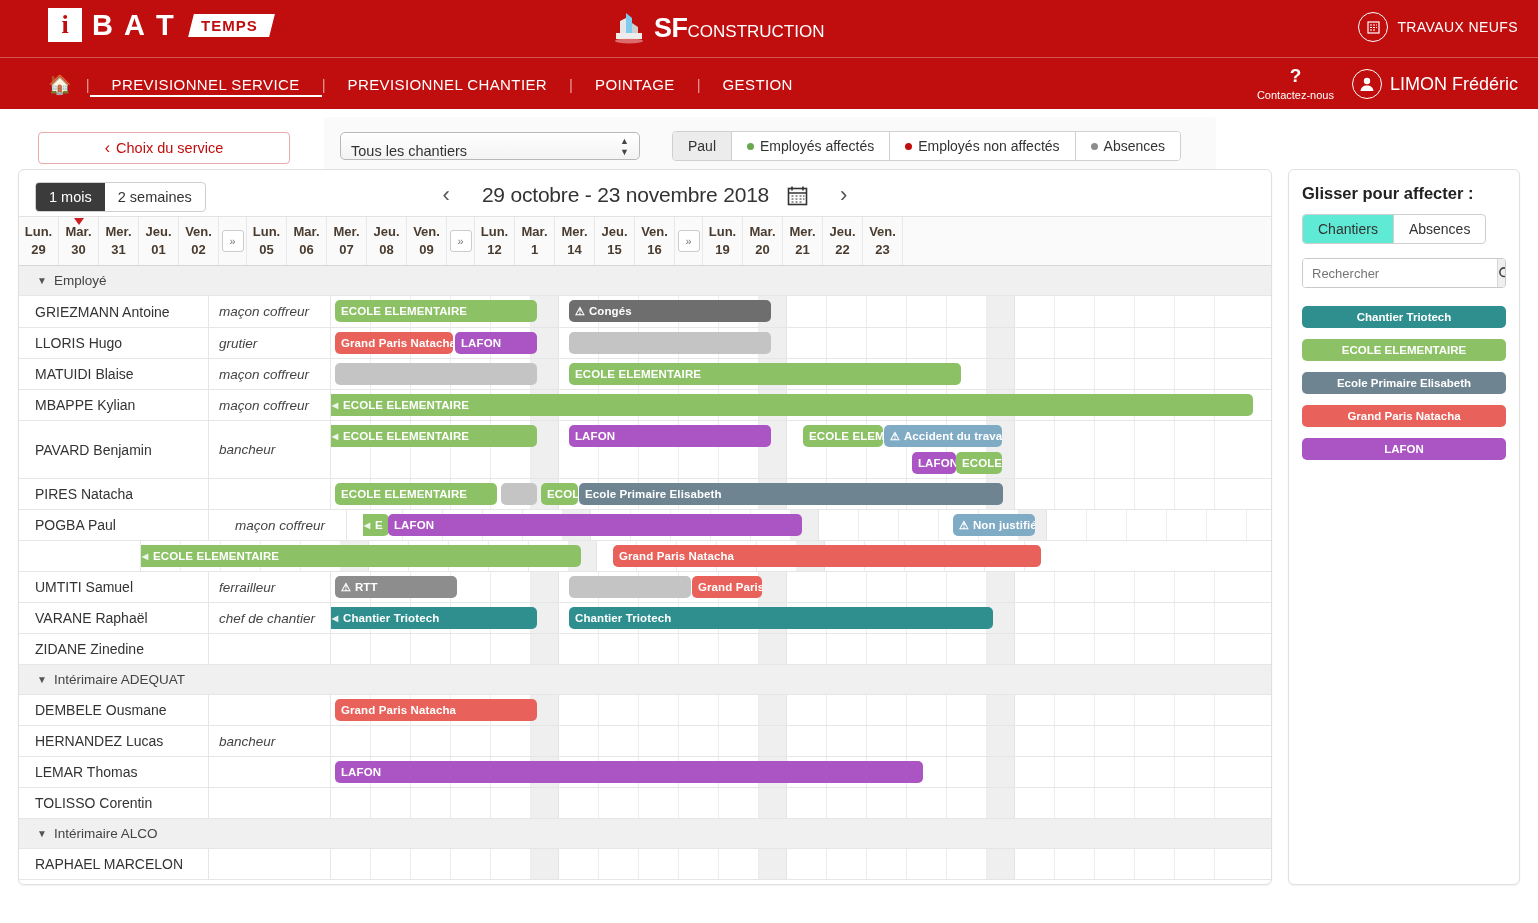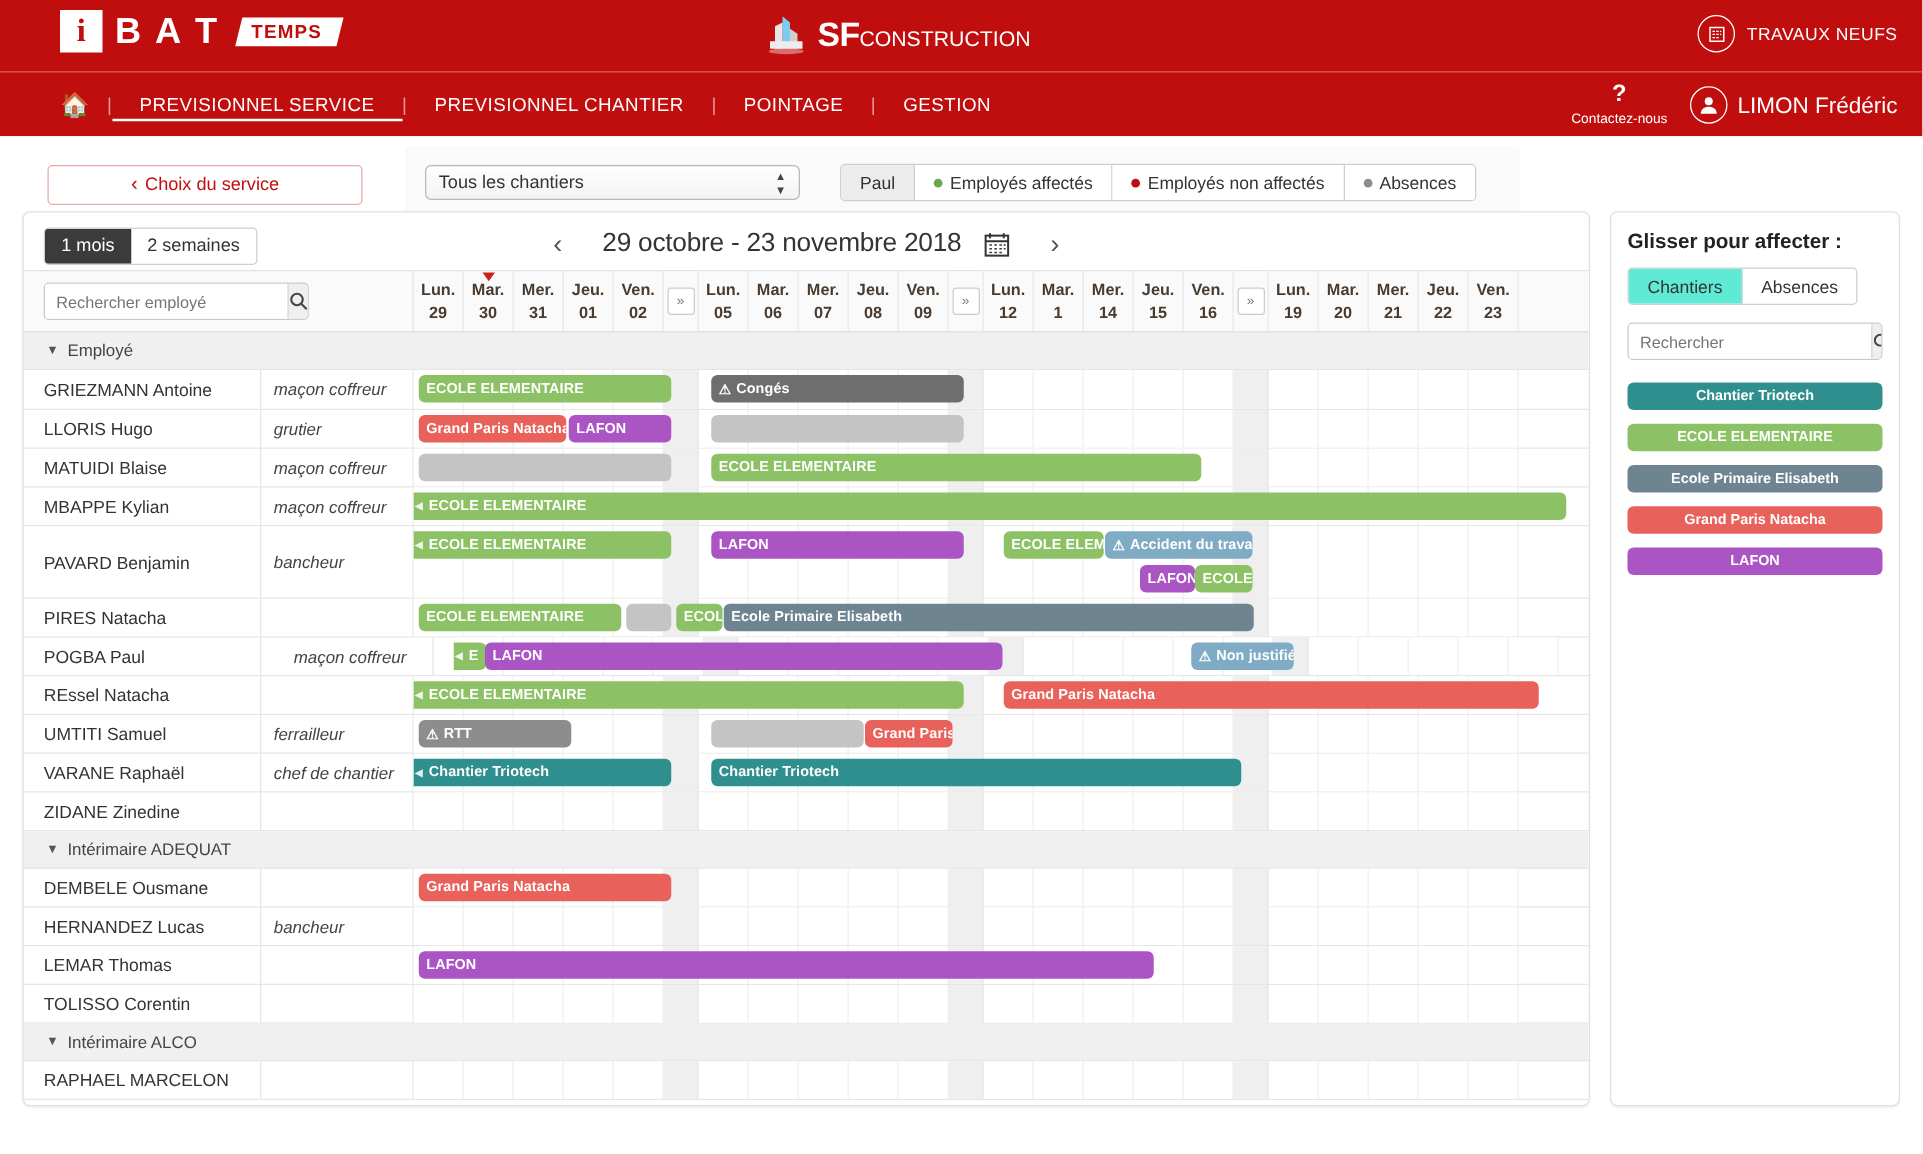--- a/index.html
+++ b/index.html
@@ -98,21 +98,21 @@
   }
   .filter-panel {
     position: absolute; left: 324px; top: 8px;
     width: 892px; height: 54px; background: #fafafa;
     border-radius: 4px;
   }
   .select-box {
     position: absolute; left: 16px; top: 15px; width: 300px; height: 28px;
     border: 1px solid #b8b8b8; border-radius: 5px;
     background: linear-gradient(#ffffff,#f3f3f3);
-    display: flex; align-items: center; padding: 0 10px;
+    display: flex; align-items: flex-end; padding: 0 10px;
     font-size: 14.5px; color: #333; cursor: pointer;
   }
   .select-arrows {
     position: absolute; right: 10px; top: 4px; font-size: 9px; line-height: 9px;
     color: #444; display:flex; flex-direction: column; gap:2px;
   }
   .seg-group {
     position: absolute; left: 348px; top: 14px; height: 30px;
     display: flex; border: 1px solid #cfcfcf; border-radius: 4px; overflow: hidden;
     background: #fff;
@@ -385,31 +385,20 @@
             <path d="M1.5 8h18" stroke="#333" stroke-width="1.6"></path>
             <path d="M5 1.5v4M16 1.5v4" stroke="#333" stroke-width="1.6"></path>
             <path d="M4.5 11h2M8.5 11h2M12.5 11h2M16 11h1.5M4.5 14h2M8.5 14h2M12.5 14h2M16 14h1.5M4.5 17h2M8.5 17h2M12.5 17h2" stroke="#333" stroke-width="1.2"></path>
           </svg>
         </span>
         <span class="arrow">›</span>
       </div>
     </div>
 
     <div class="grid-head">
-      <div class="search-cell">
-        <div class="search-box">
-          <input placeholder="Rechercher employé" style="">
-          <div class="sbtn">
-            <svg width="16" height="16" viewBox="0 0 16 16">
-              <circle cx="6.6" cy="6.6" r="4.6" fill="none" stroke="#444" stroke-width="1.7"></circle>
-              <path d="M10.2 10.2L14.4 14.4" stroke="#444" stroke-width="1.7"></path>
-            </svg>
-          </div>
-        </div>
-      </div>
       <div id="day-heads" style="display:flex">
           <div class="day-head">
             <span>Lun.</span>
             <span>29</span>
           </div>
           <div class="day-head today">
             <span>Mar.</span>
             <span>30</span>
           </div>
           <div class="day-head">
@@ -780,21 +769,20 @@
             <div class="bar" style="left: 25px; width: 414px; top: 4px; background: rgb(171, 84, 196);">
               <span>LAFON</span>
             </div>
             <div class="bar" style="left: 590px; width: 82px; top: 4px; background: rgb(127, 171, 196);">
               <span class="warn">⚠</span>
               <span>Non justifié</span>
             </div>
           </div>
         </div>
         <div class="row" style="height: 31px;">
-          <div class="name-cell">REssel Natacha</div>
           <div class="job-cell"></div>
           <div class="track">
             <div class="cellgrid">
               <div class="cell"></div>
               <div class="cell"></div>
               <div class="cell"></div>
               <div class="cell"></div>
               <div class="cell"></div>
               <div class="cell gapcell"></div>
               <div class="cell"></div>

